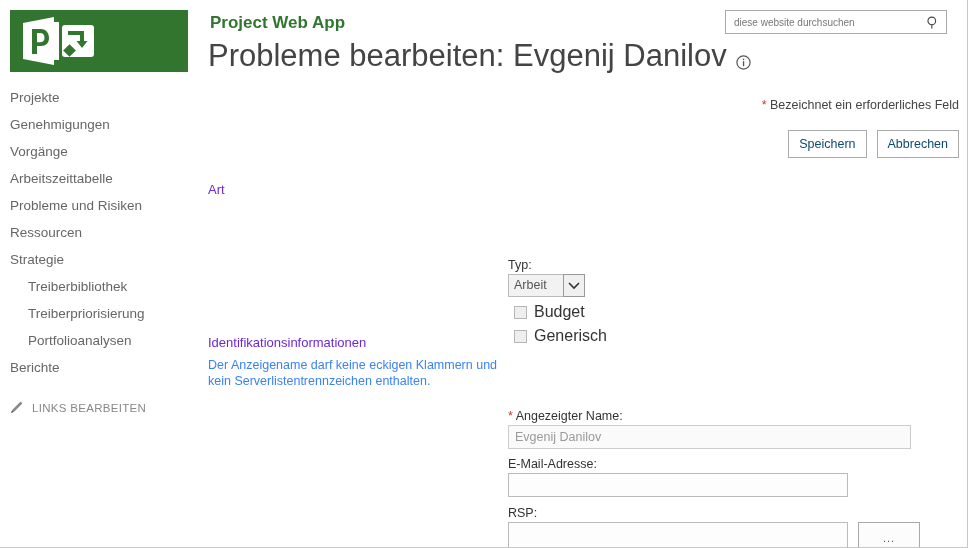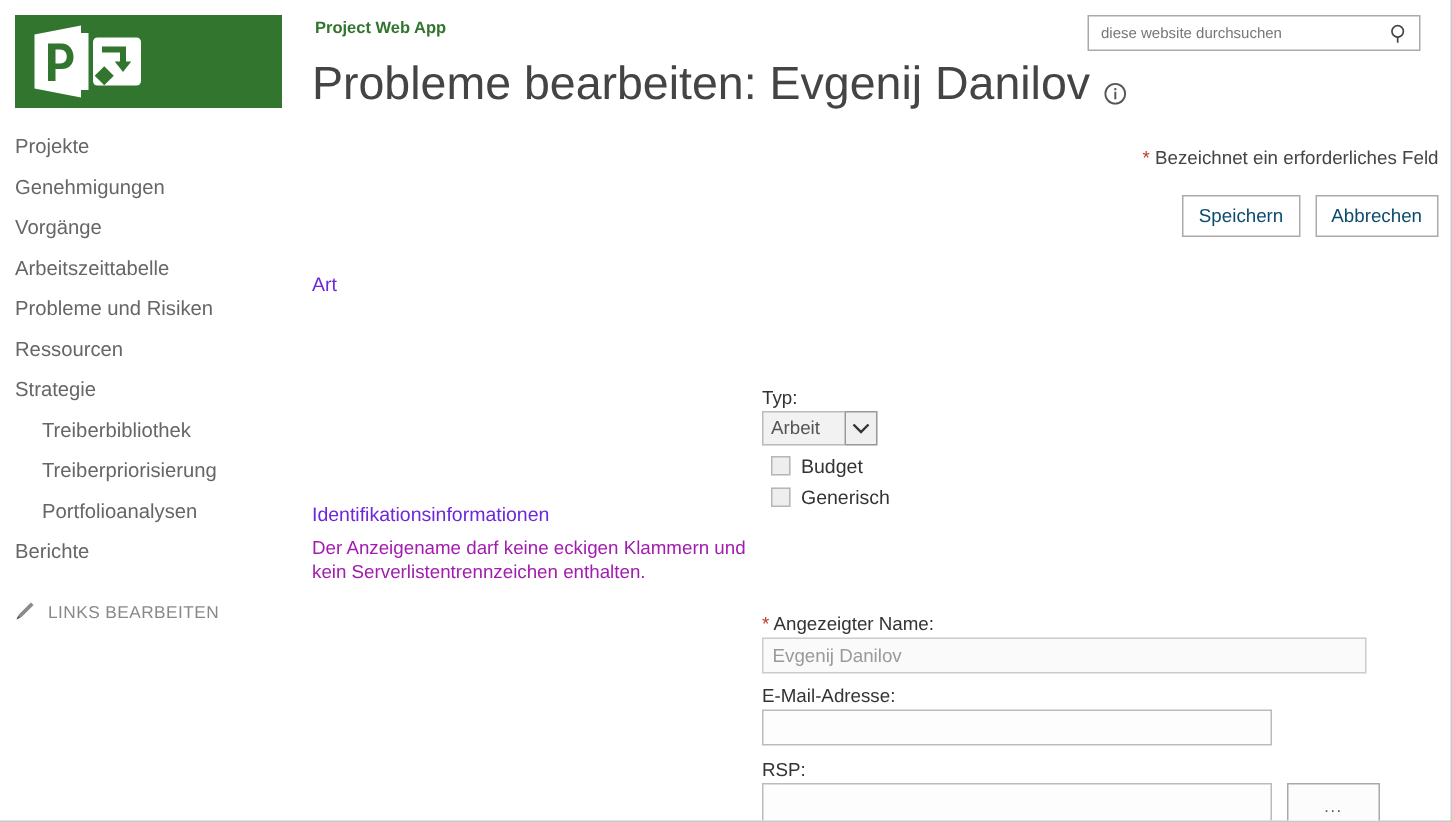--- a/index.html
+++ b/index.html
@@ -80,21 +80,21 @@
     position: absolute;
     left: 200px;
     top: 0;
     right: 0;
     bottom: 0;
   }
   .suite-link {
     position: absolute;
     left: 10px;
     top: 13px;
-    font-size: 11px;
+    font-size: 17px;
     font-weight: bold;
     color: #31752f;
     cursor: pointer;
   }
   .page-title {
     position: absolute;
     left: 8px;
     top: 34px;
     font-size: 31px;
     font-weight: 300;
@@ -172,21 +172,21 @@
 
   
   .section-head {
     position: absolute;
     font-size: 13px;
     color: #6d28d9;
   }
   .section-desc {
     position: absolute;
     font-size: 12.5px;
-    color: #a21caf;
+    color: #3b82f6;
     width: 300px;
     line-height: 16px;
   }
 
   .fieldcol {
     position: absolute;
     left: 308px;
     margin-top: 43px;
   }
   .flabel {
@@ -248,21 +248,21 @@
     margin-top: 6px;
     padding-left: 6px;
   }
   .cbox {
     width: 13px; height: 13px;
     box-sizing: border-box;
     border: 1px solid #b6b6b6;
     background: #eeeeee;
     cursor: pointer;
   }
-  .cblabel { font-size: 13px; color: #333333; }
+  .cblabel { font-size: 16px; color: #333333; }
 
   .rowflex { display: flex; align-items: flex-start; gap: 10px; }
   .ellipsis-btn {
     box-sizing: border-box;
     width: 62px; height: 30px;
     border: 1px solid #a9a9a9;
     background: #fcfcfc;
     font-size: 11px;
     color: #555555;
     cursor: pointer;

